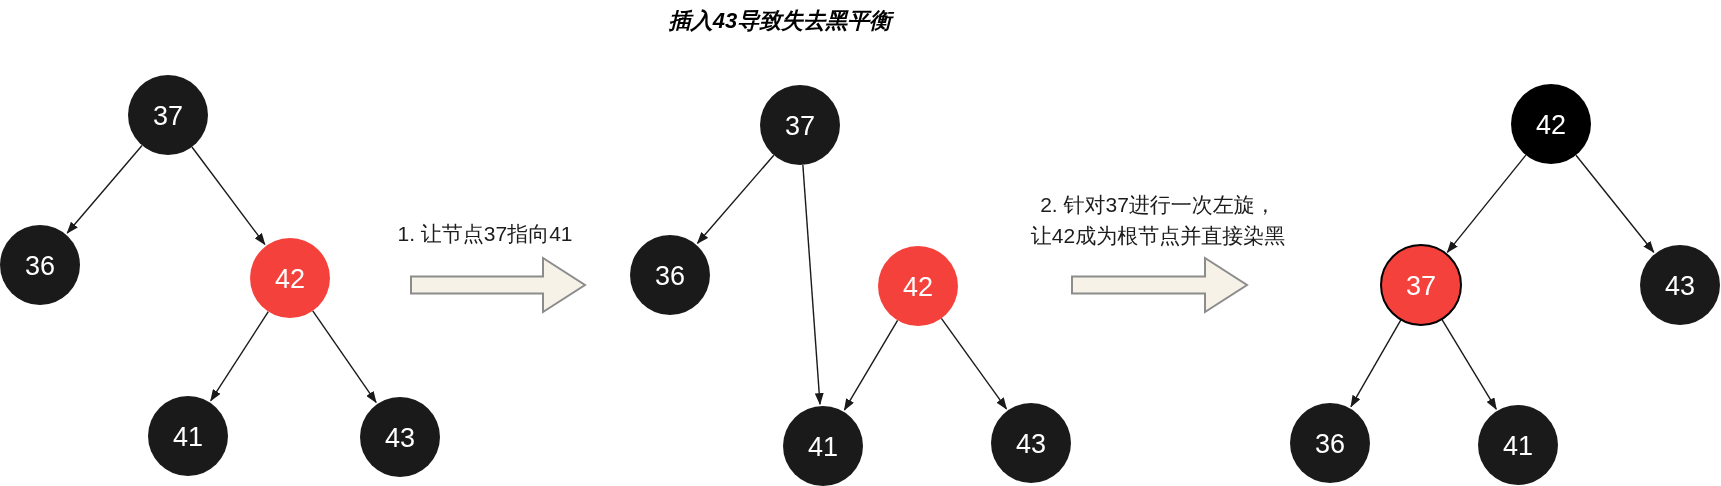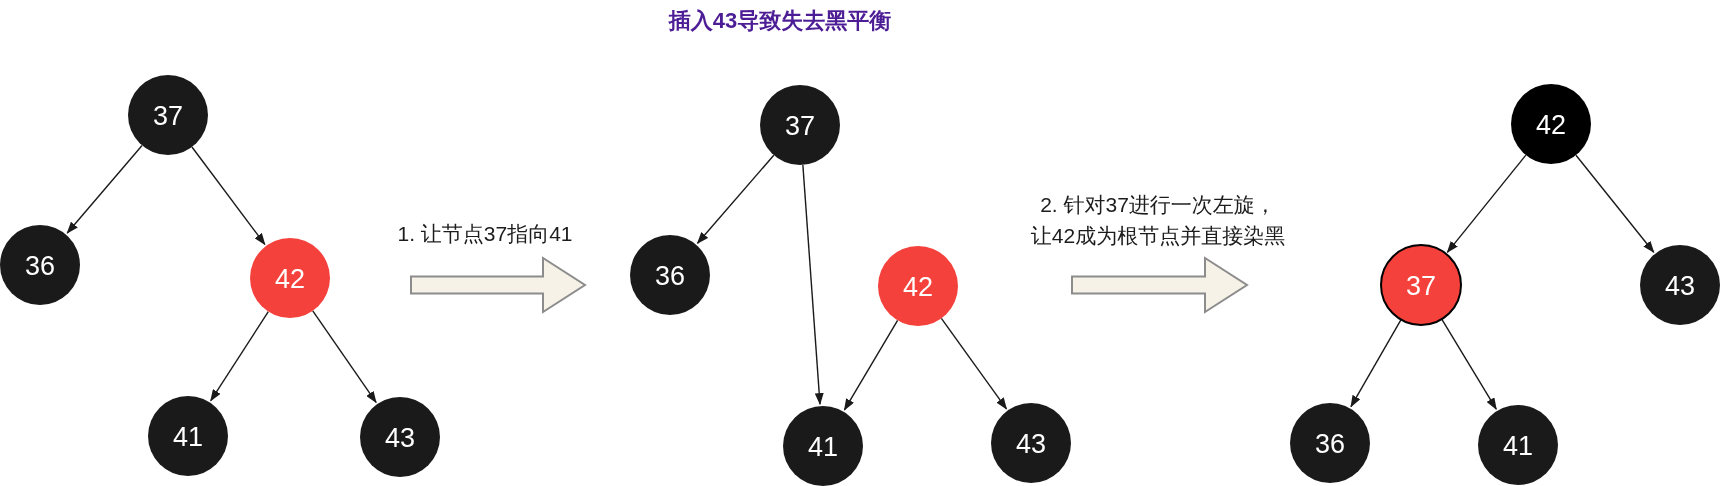--- a/index.html
+++ b/index.html
@@ -11,22 +11,23 @@
     background: #ffffff;
     overflow: hidden;
   }
   .title {
     position: absolute;
     top: 6px;
     left: 780px;
     transform: translateX(-50%);
     font-size: 22px;
     font-weight: bold;
-    color: #4c1d95;
+    color: #000000;
     white-space: nowrap;
+    font-style: italic;
   }
   svg { position: absolute; top: 0; left: 0; }
   text { user-select: none; }
 </style>
 </head>
 <body>
 
 <div class="stage">
   <svg id="diagram-svg" xmlns="http://www.w3.org/2000/svg" width="1721" height="486" viewBox="0 0 1721 486">
       <defs>

